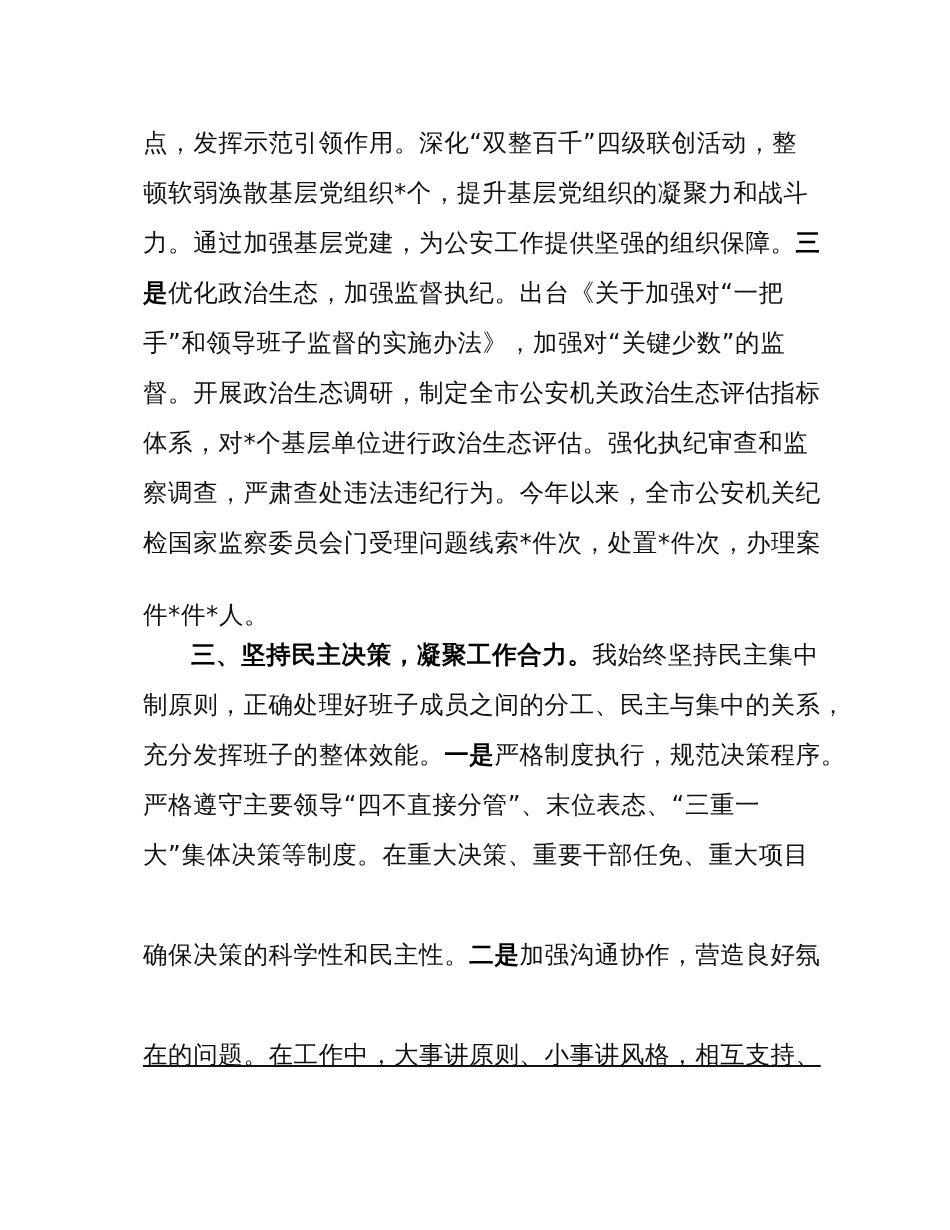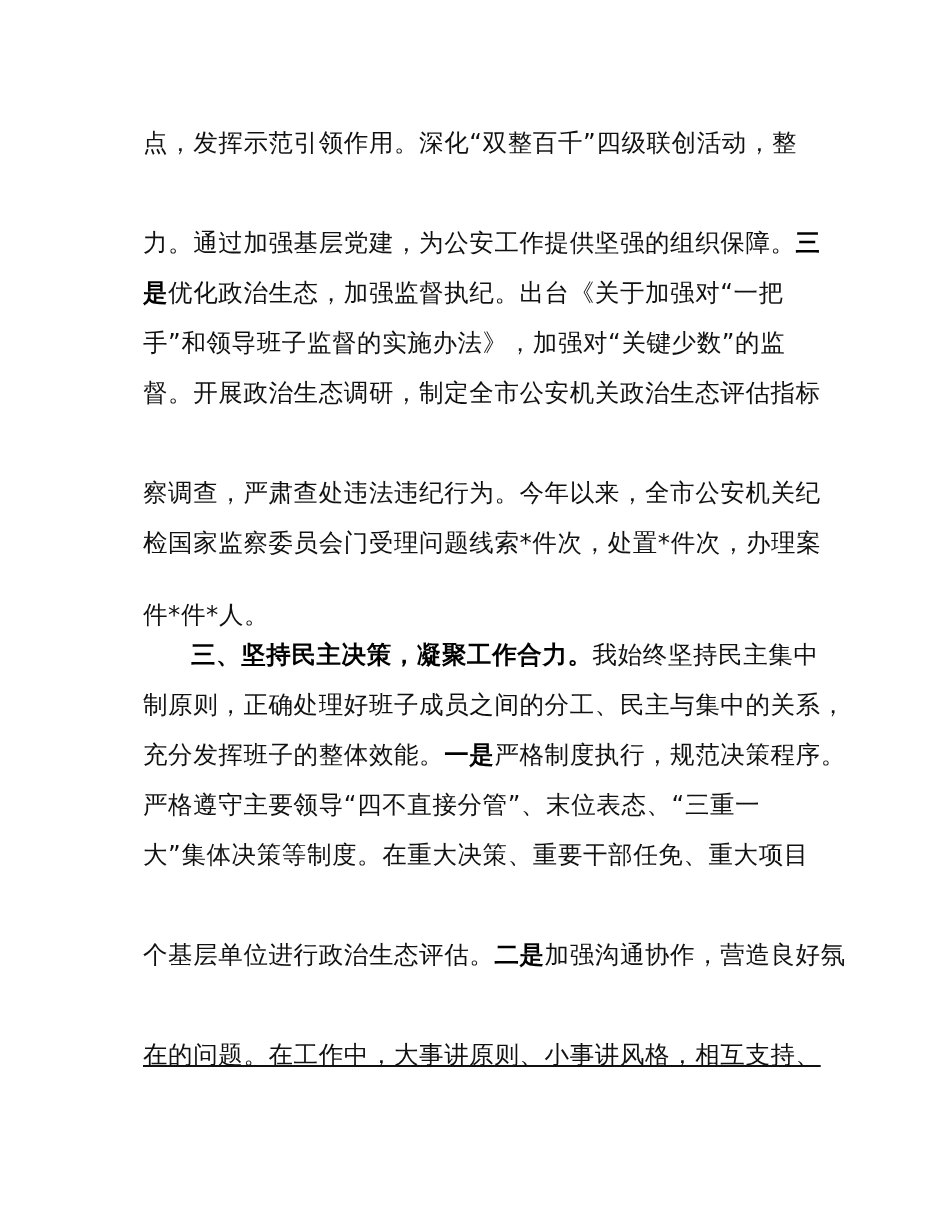--- a/index.html
+++ b/index.html
@@ -15,27 +15,29 @@
       color: #111111; white-space: nowrap;
       letter-spacing: 0.6px;
     }
     .b { font-weight: bold; color: #000; }
   </style>
 </head>
 <body>
 
 <div class="page" id="page">
     <div class="line" style="top: 128px;"><span>点，发挥示范引领作用。深化“双整百千”四级联创活动，整</span></div>
+    <div class="line" style="top: 178px;"><span>顿软弱涣散基层党组织*个，提升基层党组织的凝聚力和战斗</span></div>
     <div class="line" style="top: 228px;"><span>力。通过加强基层党建，为公安工作提供坚强的组织保障。</span><span class="b">三</span></div>
     <div class="line" style="top: 278px;"><span class="b">是</span><span>优化政治生态，加强监督执纪。出台《关于加强对“一把</span></div>
     <div class="line" style="top: 328px;"><span>手”和领导班子监督的实施办法》，加强对“关键少数”的监</span></div>
     <div class="line" style="top: 378px;"><span>督。开展政治生态调研，制定全市公安机关政治生态评估指标</span></div>
+    <div class="line" style="top: 428px;"><span>体系，对*个基层单位进行政治生态评估。强化执纪审查和监</span></div>
     <div class="line" style="top: 478px;"><span>察调查，严肃查处违法违纪行为。今年以来，全市公安机关纪</span></div>
     <div class="line" style="top: 528px;"><span>检国家监察委员会门受理问题线索*件次，处置*件次，办理案</span></div>
     <div class="line" style="top: 600px;"><span>件*件*人。</span></div>
     <div class="line" style="top: 640px; left: 191px;"><span class="b">三、坚持民主决策，凝聚工作合力。</span><span>我始终坚持民主集中</span></div>
     <div class="line" style="top: 690px;"><span>制原则，正确处理好班子成员之间的分工、民主与集中的关系，</span></div>
     <div class="line" style="top: 740px;"><span>充分发挥班子的整体效能。</span><span class="b">一是</span><span>严格制度执行，规范决策程序。</span></div>
     <div class="line" style="top: 790px;"><span>严格遵守主要领导“四不直接分管”、末位表态、“三重一</span></div>
     <div class="line" style="top: 840px;"><span>大”集体决策等制度。在重大决策、重要干部任免、重大项目</span></div>
-    <div class="line" style="top: 940px;"><span>个基层单位进行政治生态评估。</span><span class="b">二是</span><span>加强沟通协作，营造良好氛</span></div>
+    <div class="line" style="top: 940px;"><span>确保决策的科学性和民主性。</span><span class="b">二是</span><span>加强沟通协作，营造良好氛</span></div>
     <div class="line" style="top: 1040px; text-decoration: underline;"><span>在的问题。在工作中，大事讲原则、小事讲风格，相互支持、</span></div>
   </div>
 
 </body></html>

